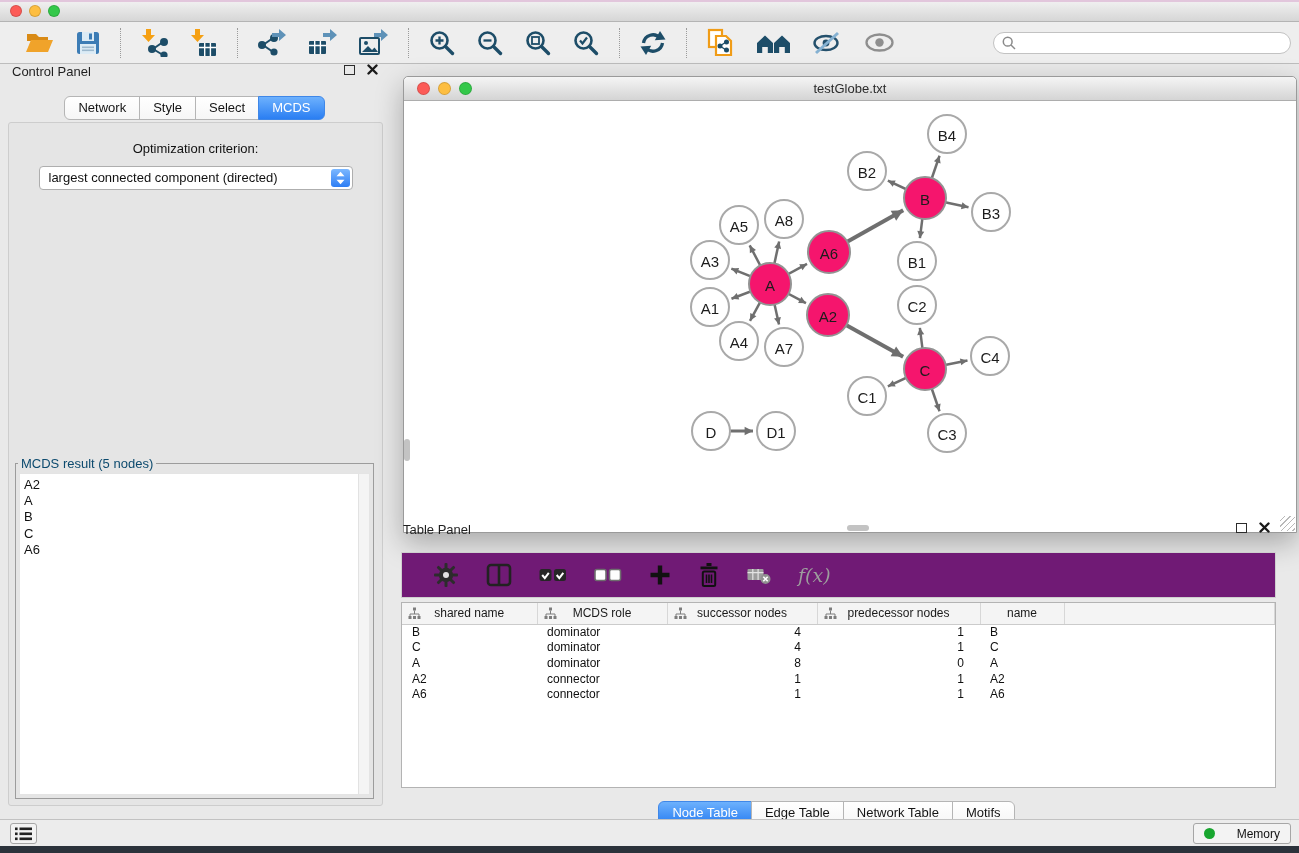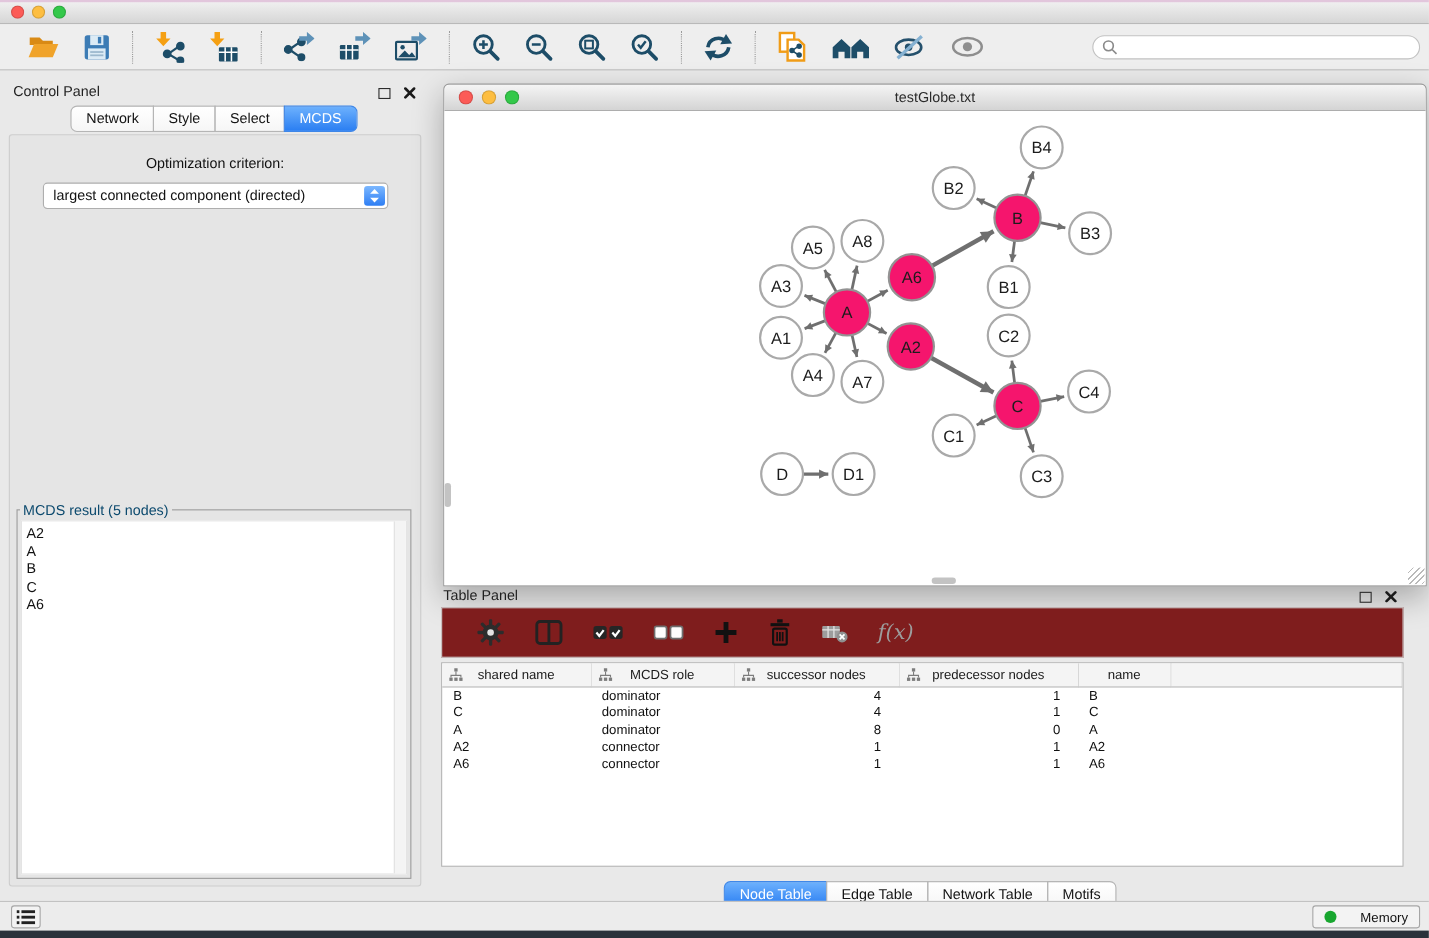--- a/index.html
+++ b/index.html
@@ -20,21 +20,21 @@
   
   #toolbar { position:absolute; left:0; top:22px; width:1299px; height:42px; background:#eeeeee;
     border-bottom:1px solid #bdbdbd; display:flex; align-items:center; padding-left:14px; }
   .tbtn { background:none; border:none; padding:2px 4px; margin:0 7px; display:flex; align-items:center; cursor:pointer; }
   .tdiv { width:1px; height:30px; border-left:1px dotted #9b9b9b; margin:0 9px; }
   .search { margin-left:auto; margin-right:8px; width:298px; height:22px; background:#fff;
     border:1px solid #c2c2c2; border-radius:12px; display:flex; align-items:center; padding:0 8px; }
   .search input { border:none; outline:none; flex:1; font-size:12px; margin-left:5px; background:transparent; }
 
   
-  .panel-head { display:flex; align-items:flex-end; height:26px; padding:0 12px; }
+  .panel-head { display:flex; align-items:flex-start; height:26px; padding:0 12px; }
   .panel-title { font-size:13px; color:#1f1f1f; }
   .ph-btns { margin-left:auto; display:flex; align-items:center; gap:12px; }
   .float-box { width:11px; height:10px; border:1.6px solid #2c2c2c; display:inline-block; background:transparent; }
 
   .seg-tabs { display:flex; justify-content:center; }
   .seg-tab { background:linear-gradient(#ffffff,#f6f6f6); border:1px solid #b5b5b5; margin-left:-1px;
     padding:3px 13px 4px; font-size:13px; color:#141414; cursor:pointer; }
   .seg-tab:first-child { border-radius:6px 0 0 6px; }
   .seg-tab:last-child { border-radius:0 6px 6px 0; }
   .seg-tab.active { background:linear-gradient(#6db1fd,#2a7ef2); border-color:#3f87e8; color:#fff; }
@@ -70,21 +70,21 @@
   .nw-head .dot { width:13px; height:13px; }
   .nw-title { position:absolute; left:0; right:0; top:4px; text-align:center; font-size:13px; color:#2b2b2b; }
   .nw-canvas { position:relative; width:892px; height:431px; background:#fff; overflow:hidden; }
   .vscroll { position:absolute; left:0; top:338px; width:6px; height:22px; background:#c3c3c3; border-radius:3px; }
   .hscroll { position:absolute; left:443px; bottom:1px; width:22px; height:6px; background:#c3c3c3; border-radius:3px; }
   .grip { position:absolute; right:1px; bottom:1px; width:15px; height:15px;
     background:repeating-linear-gradient(135deg, transparent 0 3px, #b9b9b9 3px 4px); }
 
   
   #table-panel { position:absolute; left:389px; top:522px; width:896px; height:297px; }
-  .tp-toolbar { margin:4px 9px 0 12px; height:46px; background:#7f1d1d; border:1px solid #cfcfcf;
+  .tp-toolbar { margin:4px 9px 0 12px; height:46px; background:#701a75; border:1px solid #cfcfcf;
     display:flex; align-items:center; padding-left:18px; gap:1px; }
   .ttbtn { background:none; border:none; margin:0 13px; display:flex; align-items:center; cursor:pointer; }
   .ttbtn.disabled { cursor:default; }
   .fx { font-family:"DejaVu Serif", serif; font-style:italic; font-size:19px; color:#9d9d9d; }
   .tp-table { margin:4px 9px 0 12px; height:186px; background:#fff; border:1px solid #b3b3b3; overflow:hidden; }
   table { border-collapse:collapse; table-layout:fixed; width:100%; }
   th { height:21px; background:#f4f4f4; border-right:1px solid #d7d7d7; border-bottom:1px solid #cbcbcb;
     font-size:12px; font-weight:normal; color:#1a1a1a; text-align:center; position:relative; }
   th .hicon { position:absolute; left:6px; top:4px; }
   td { font-size:12px; color:#101010; height:15.6px; padding:0; white-space:nowrap; overflow:hidden; }

